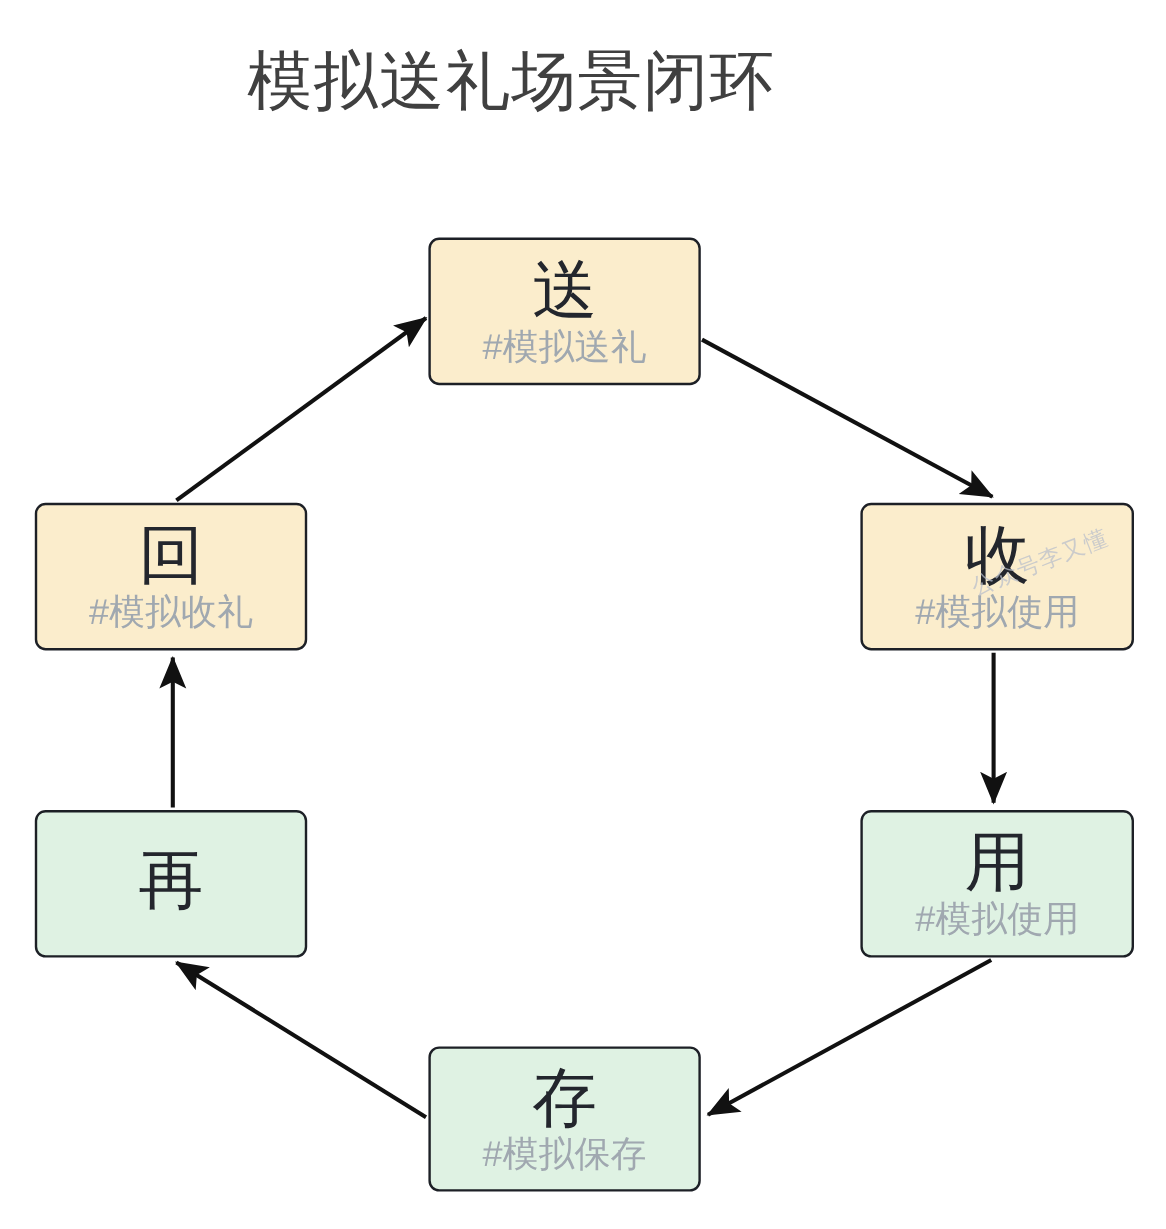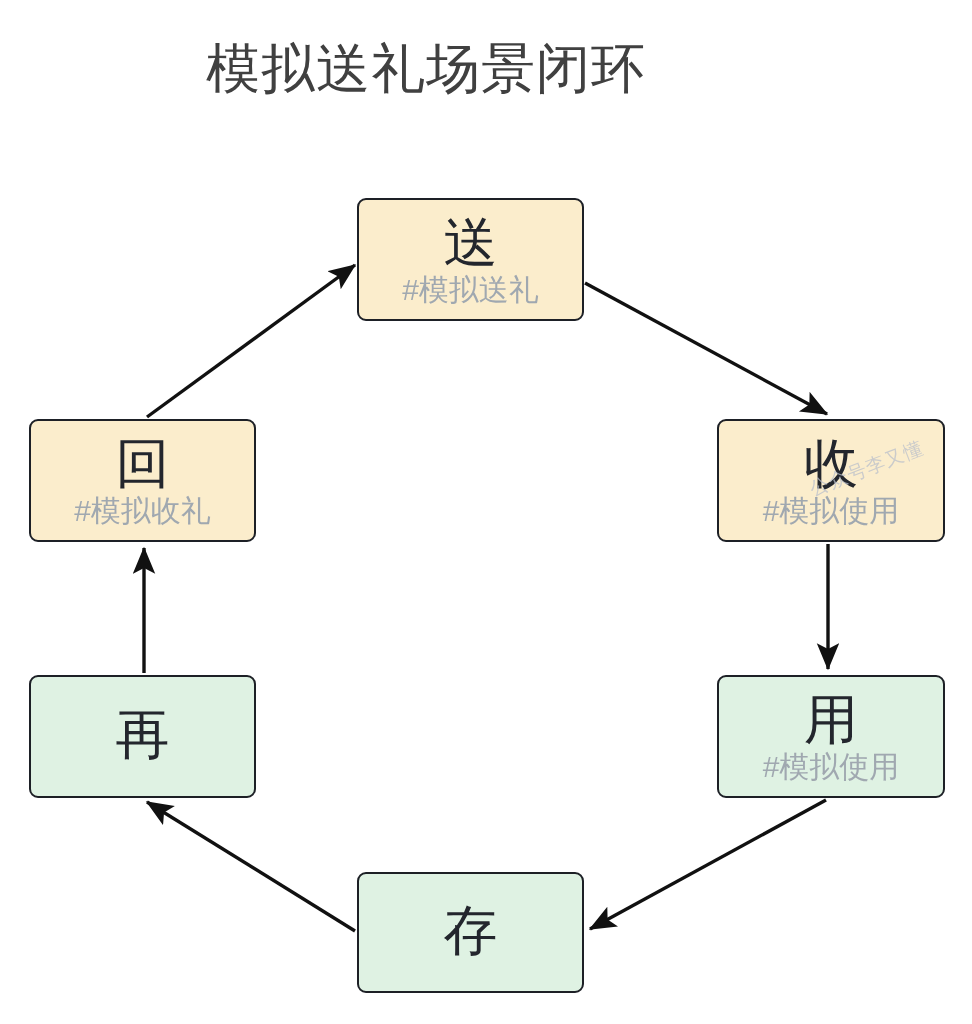--- a/index.html
+++ b/index.html
@@ -146,20 +146,21 @@
     <div class="node-tag">#模拟使用</div>
   </div>
 
   <div class="node green" id="node-yong">
     <div class="node-glyph">用</div>
     <div class="node-tag">#模拟使用</div>
   </div>
 
   <div class="node green" id="node-cun">
     <div class="node-glyph">存</div>
+    <div class="node-tag">#模拟保存</div>
   </div>
 
   <div class="node green" id="node-zai">
     <div class="node-glyph">再</div>
   </div>
 
   <div class="node cream" id="node-hui">
     <div class="node-glyph">回</div>
     <div class="node-tag">#模拟收礼</div>
   </div>

